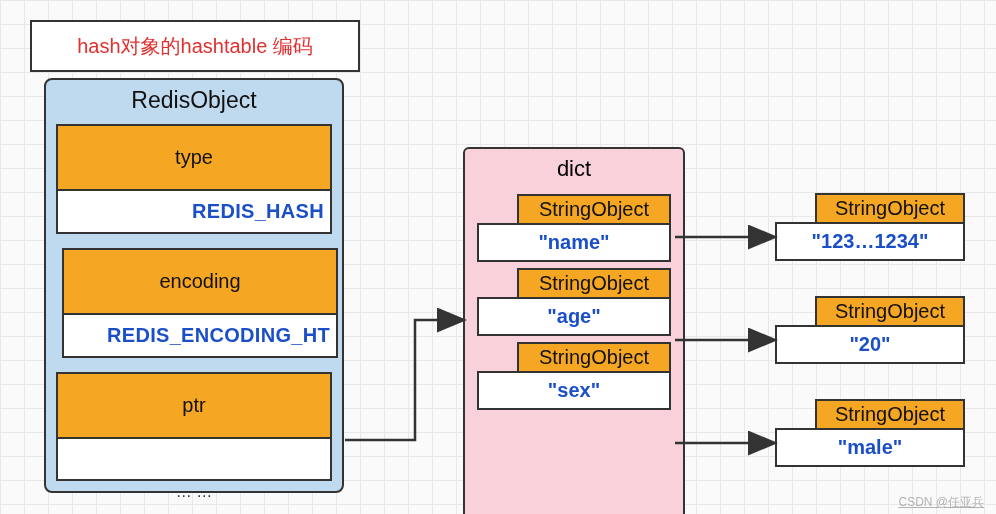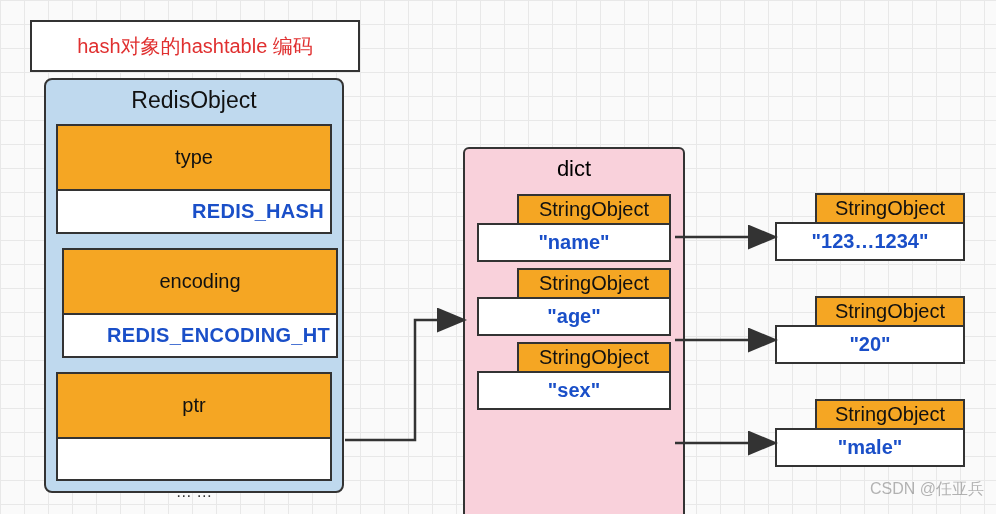--- a/index.html
+++ b/index.html
@@ -98,23 +98,24 @@
 .val2 { top: 296px; left: 775px; }
 .val3 { top: 399px; left: 775px; }
 svg.arrows {
   position: absolute;
   top: 0; left: 0;
   width: 996px; height: 514px;
   pointer-events: none;
 }
 .watermark {
   position: absolute;
-  right: 12px; bottom: 14px;
-  font-size: 16px;
+  right: 12px; bottom: 3px;
+  font-size: 12px;
   color: rgba(90,90,90,0.45);
+  text-decoration: underline;
 }
 </style>
 </head>
 <body>
 
 <div class="title-box">
   <span>hash对象的hashtable 编码</span>
 </div>
 
 <div class="redis-panel">

